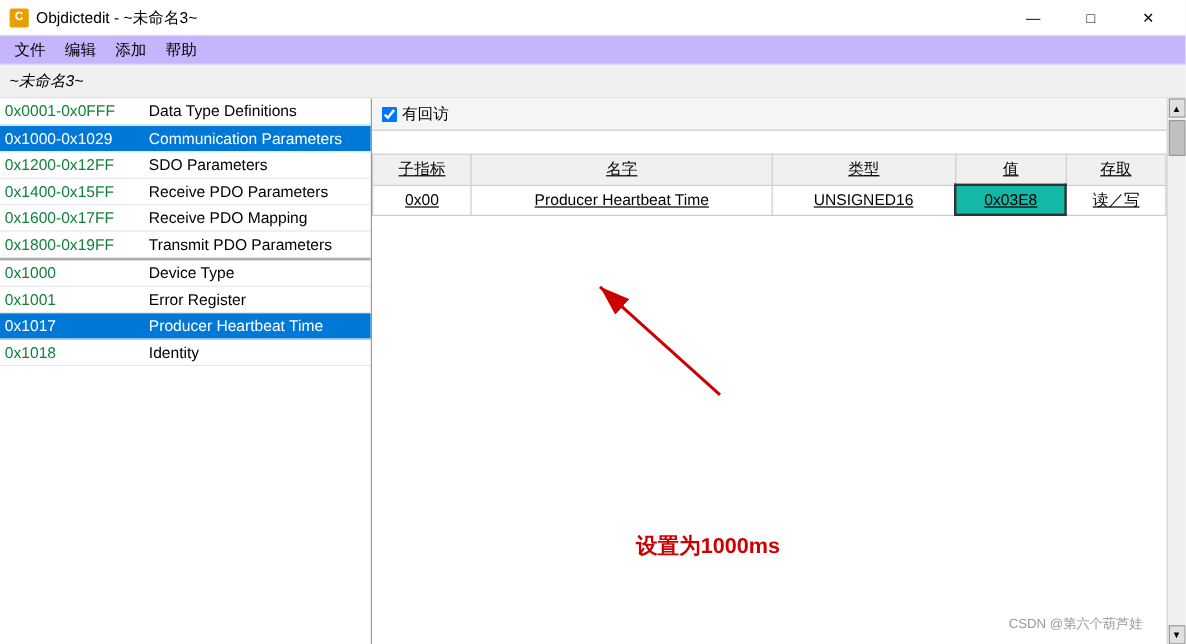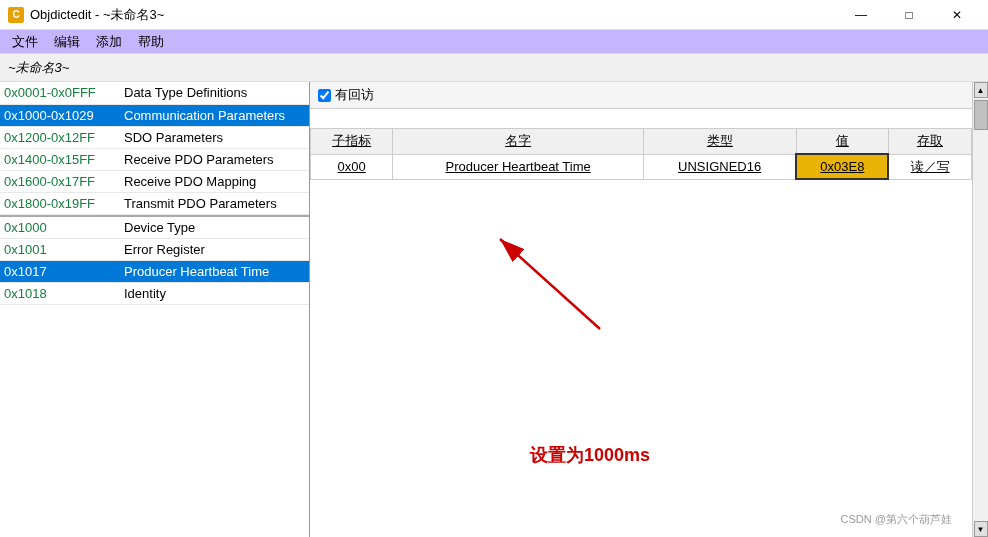--- a/index.html
+++ b/index.html
@@ -160,21 +160,21 @@
       font-weight: normal;
       height: 24px;
     }
     .data-table td {
       border: 1px solid #ccc;
       padding: 3px 6px;
       text-align: center;
       height: 24px;
     }
     .data-table td.value-cell {
-      background: #eab308;
+      background: #14b8a6;
       border: 2px solid #333;
     }
 
     
     .annotation-area {
       flex: 1;
       position: relative;
       padding: 20px;
     }
 

